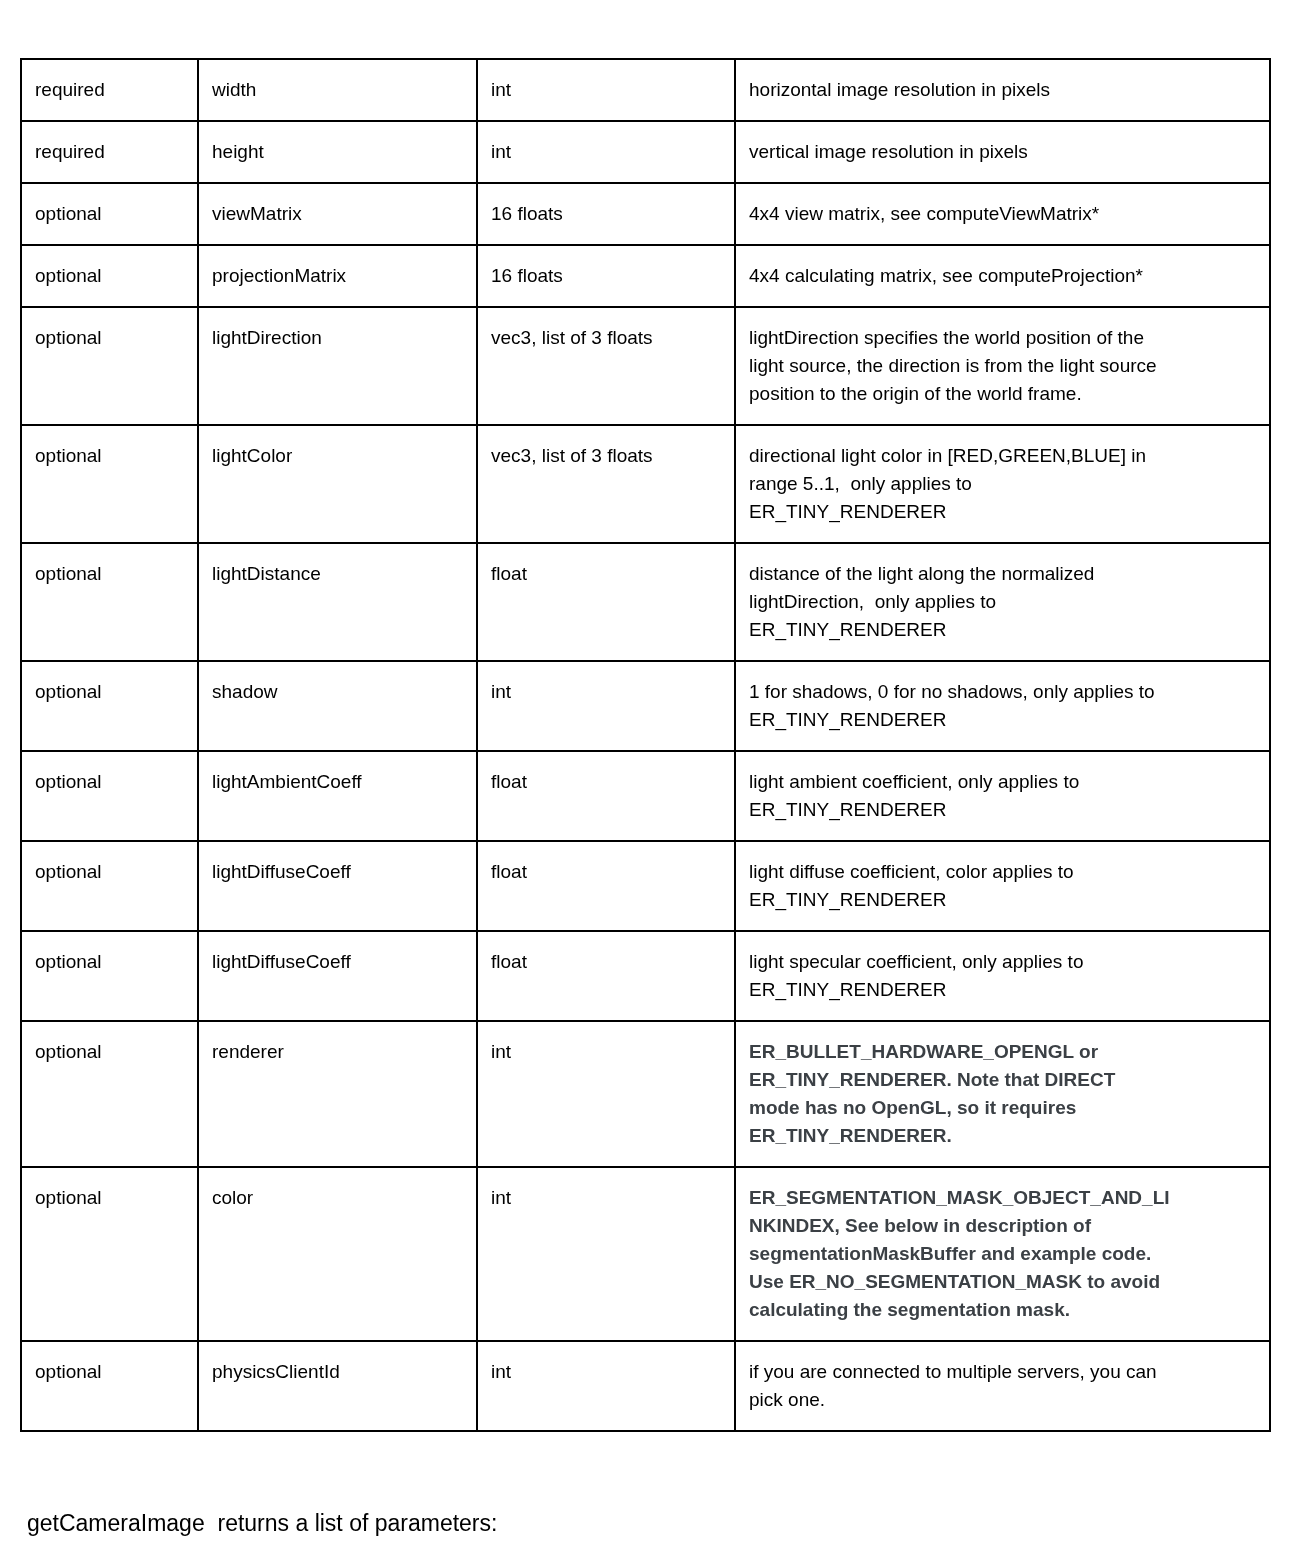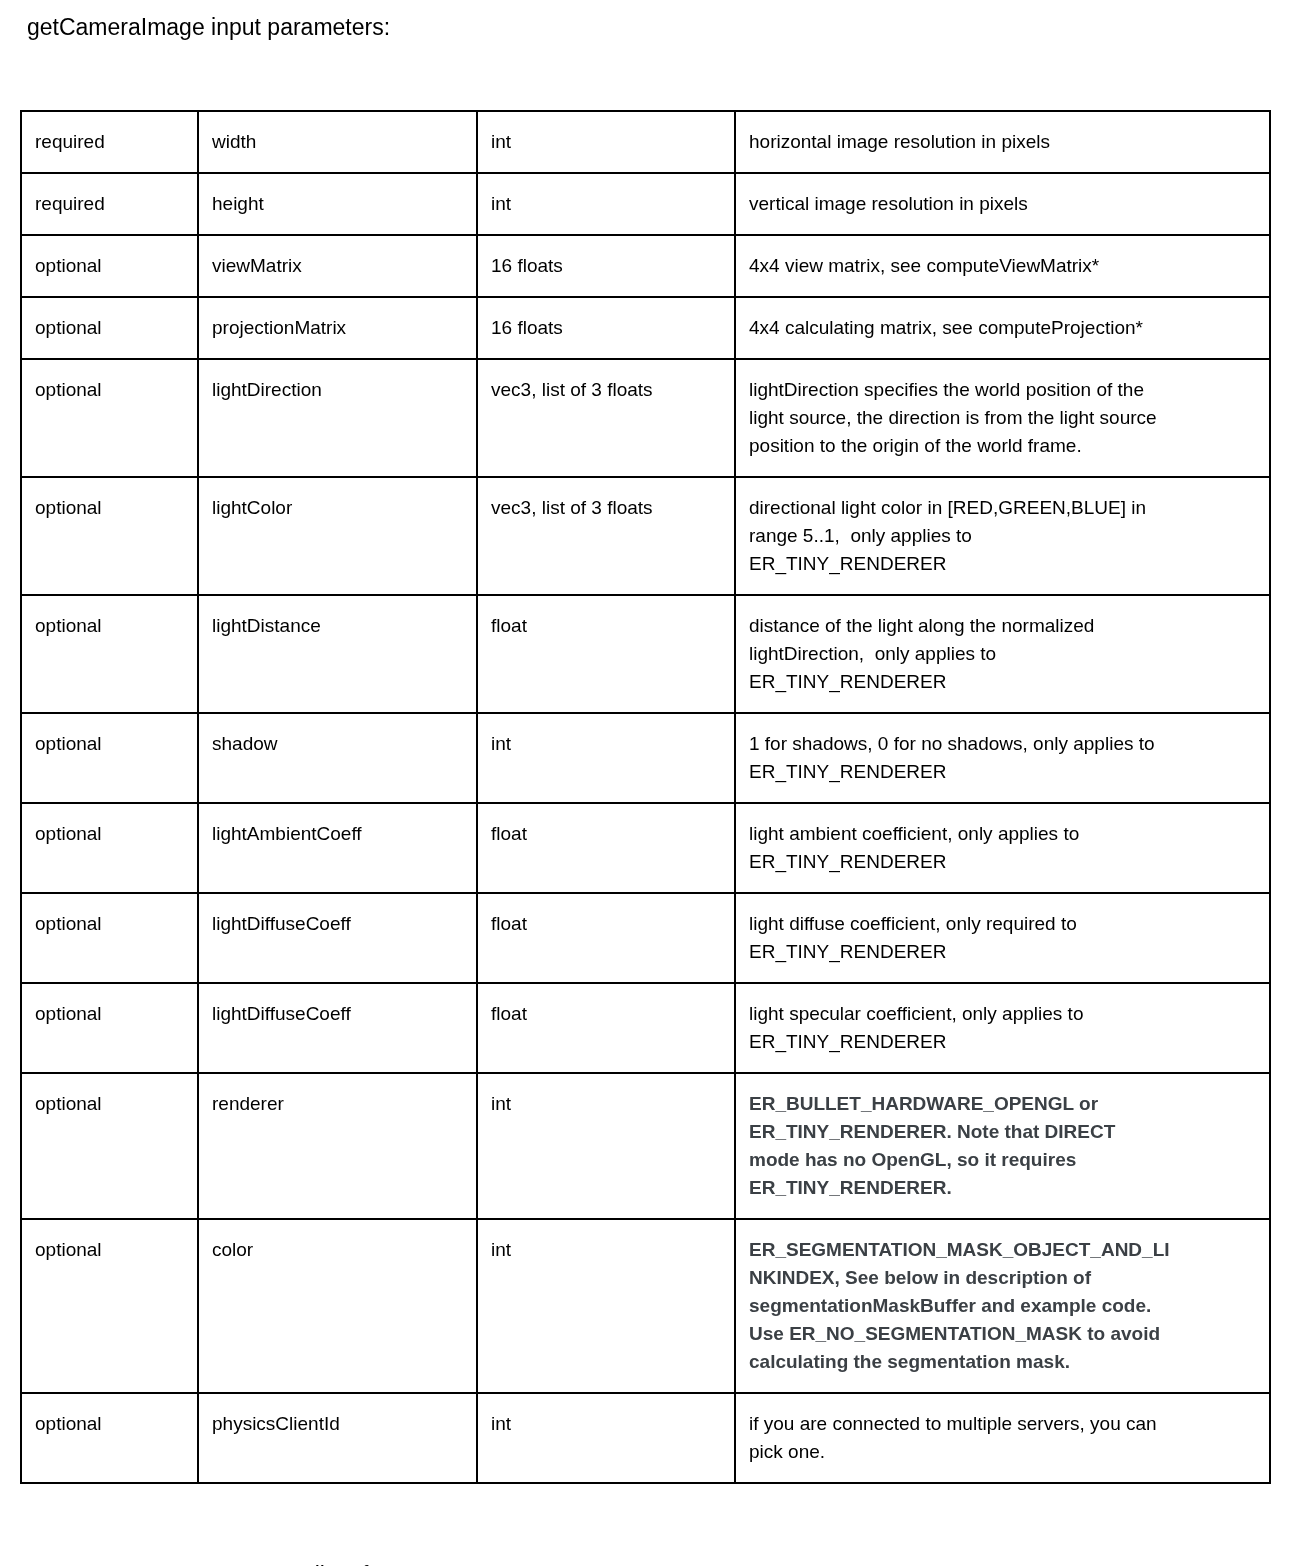--- a/index.html
+++ b/index.html
@@ -22,21 +22,21 @@
     line-height: 30px;
     margin: 0 0 0 7px;
     font-weight: 400;
     white-space: pre-wrap;
     color: #000000;
   }
   .params-table {
     border-collapse: collapse;
     table-layout: fixed;
     width: 1249px;
-    margin-top: 68px;
+    margin-top: 46px;
   }
   .params-table td {
     border: 2px solid #000000;
     vertical-align: top;
     padding: 16px 13px 16px 13px;
     font-size: 19px;
     line-height: 28px;
     white-space: pre-wrap;
     overflow-wrap: anywhere;
   }
@@ -55,21 +55,20 @@
     font-weight: 400;
     white-space: pre-wrap;
     color: #000000;
   }
 </style>
 </head>
 <body>
 
 <div class="page">
 
-  <p class="doc-heading">getCameraImage input parameters:</p>
 
   <table class="params-table">
     <colgroup>
       <col class="col-req">
         <col class="col-name">
         <col class="col-type">
         <col class="col-desc">
     </colgroup>
     <tbody>
       <tr>
@@ -131,21 +130,21 @@
         <td>optional</td>
         <td>lightAmbientCoeff</td>
         <td>float</td>
         <td>light ambient coefficient, only applies to
 ER_TINY_RENDERER</td>
       </tr>
       <tr>
         <td>optional</td>
         <td>lightDiffuseCoeff</td>
         <td>float</td>
-        <td>light diffuse coefficient, only required to
+        <td>light diffuse coefficient, color applies to
 ER_TINY_RENDERER</td>
       </tr>
       <tr>
         <td>optional</td>
         <td>lightDiffuseCoeff</td>
         <td>float</td>
         <td>light specular coefficient, only applies to
 ER_TINY_RENDERER</td>
       </tr>
       <tr>

